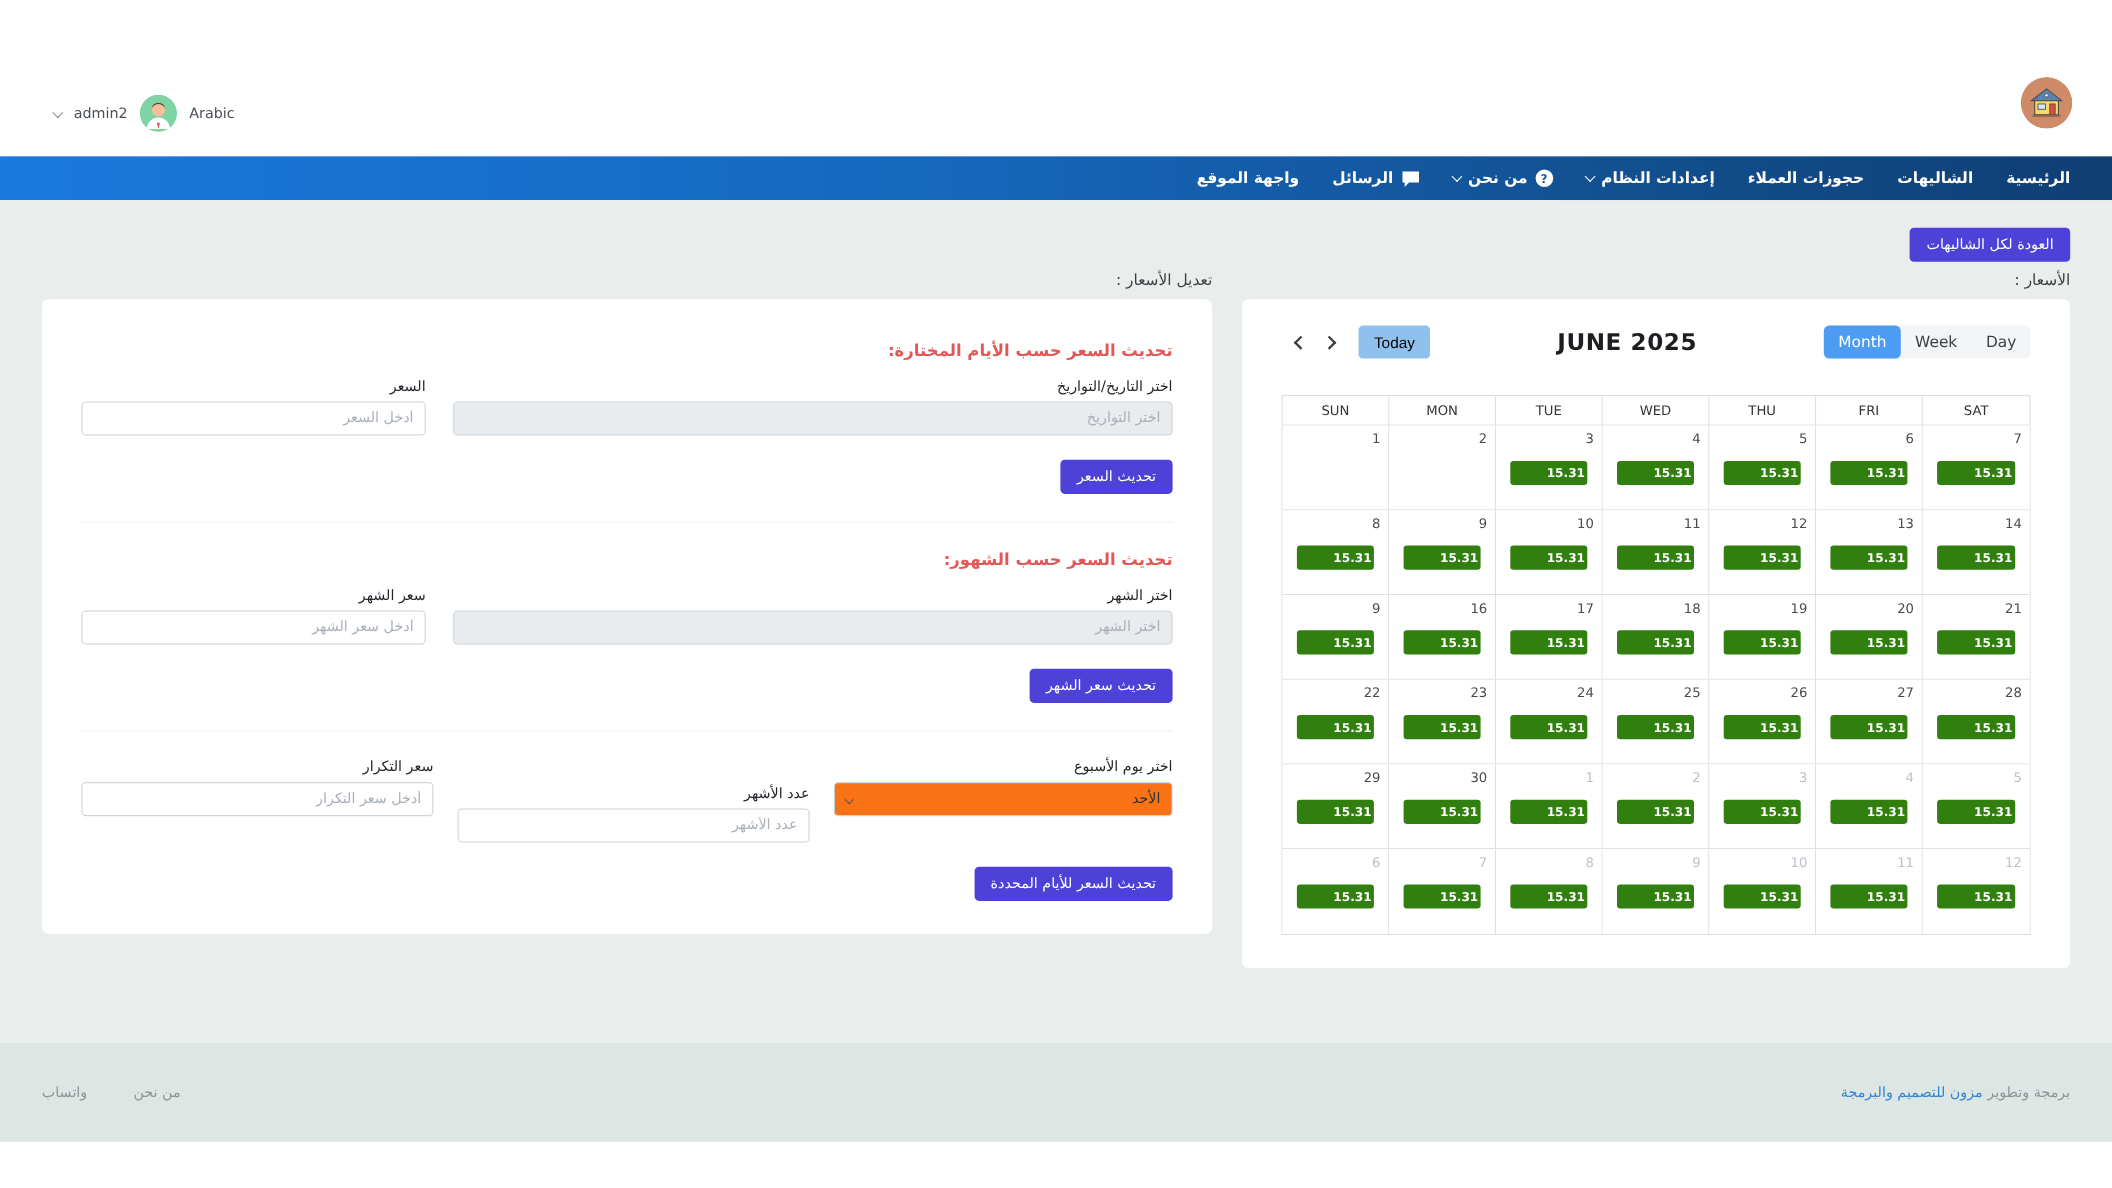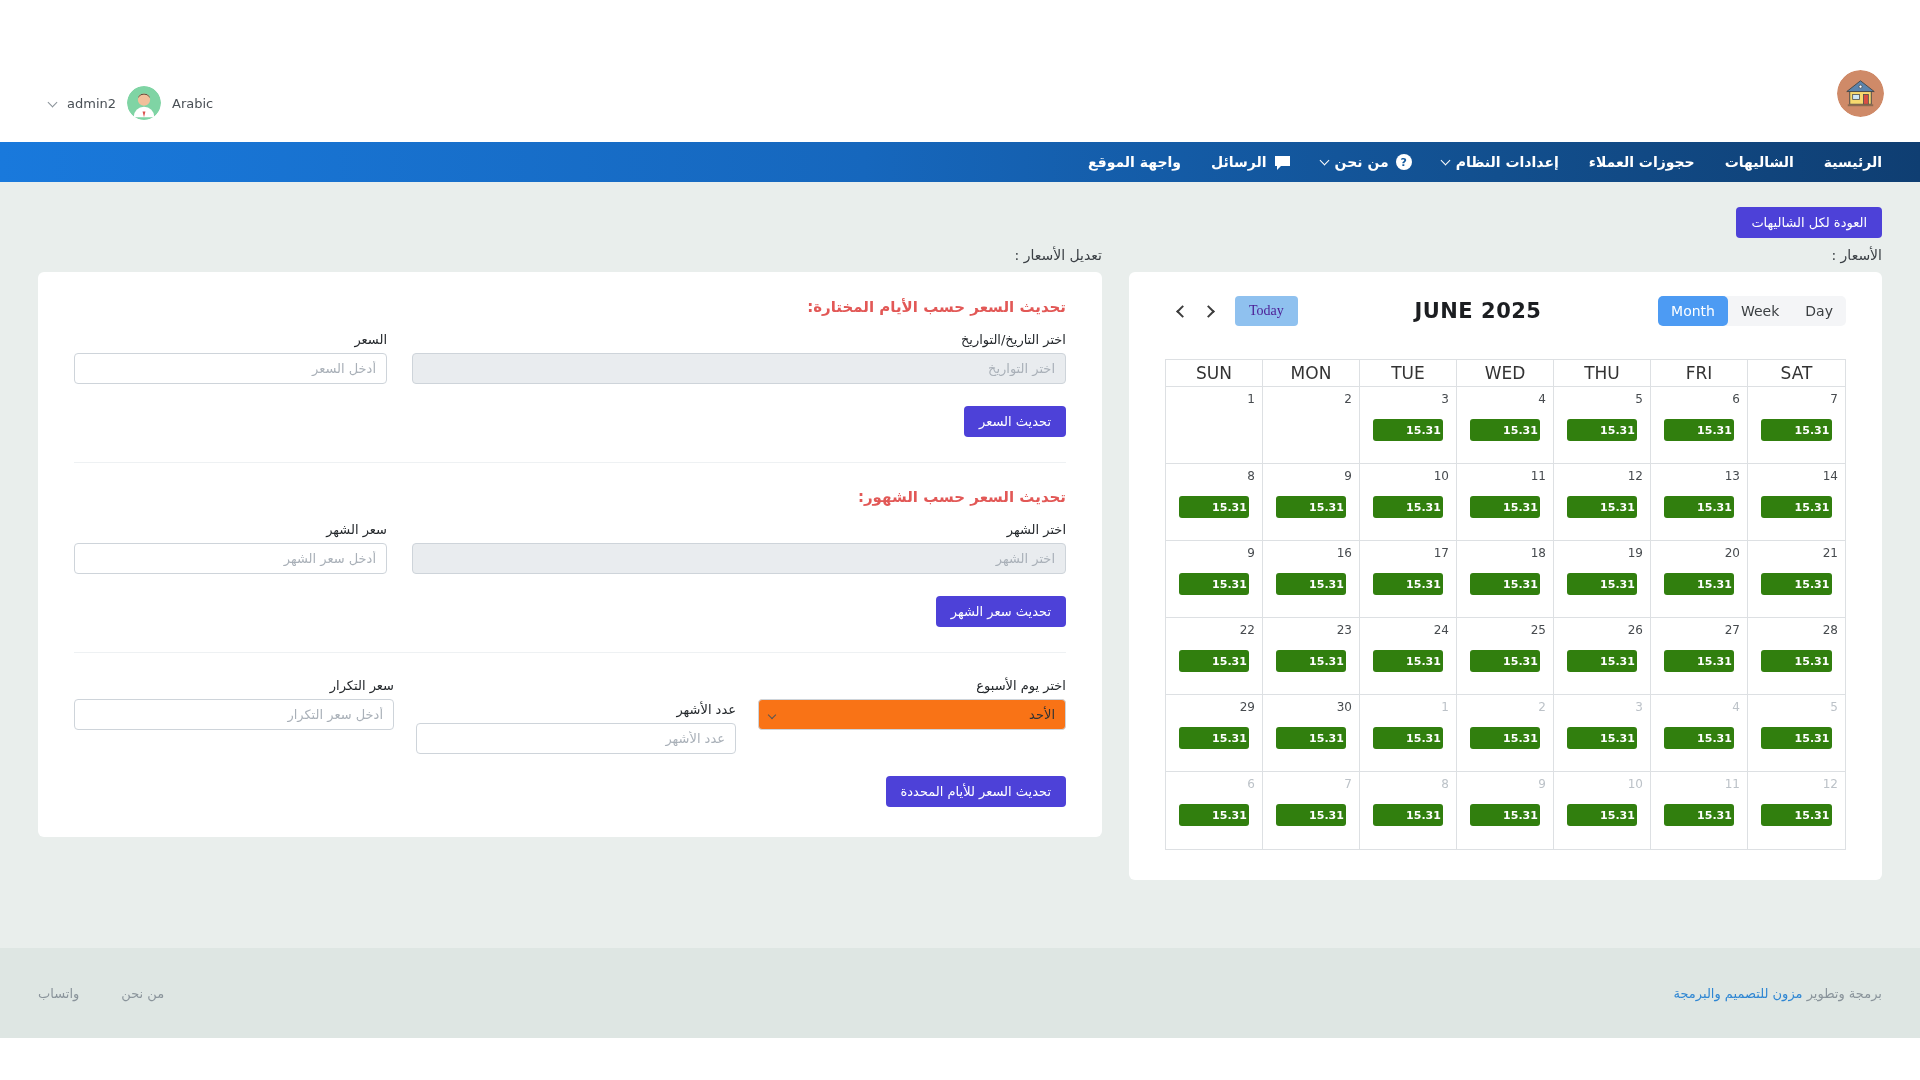--- a/index.html
+++ b/index.html
@@ -35,21 +35,21 @@
     background:var(--accent-indigo,#4d41d8); color:#fff; border:none; border-radius:4px;
     font-size:13px; padding:8px 15px; font-family:inherit; cursor:pointer;
   }
   .cols { display:flex; gap:27px; margin-top:9px; align-items:flex-start; }
   .cal-col { width:820px; }
   .form-col { width:1065px; }
   .col-title { font-size:14px; color:#3a3f44; margin-bottom:9px; }
   .card { background:#fff; border-radius:6px; }
   
   .form-card { padding:26px 36px 30px; }
-  .sec-heading { color:var(--accent-red,#e25856); font-size:15px; font-weight:600; margin:0 0 16px; }
+  .sec-heading { color:var(--accent-red,#e25856); font-size:15px; font-weight:600; margin:12px 0 16px; }
   .fields { display:flex; gap:25px; }
   .fields3 { gap:22px; }
   .field { display:flex; flex-direction:column; }
   .field label { font-size:13px; color:#23272b; margin-bottom:6px; }
   .inp {
     height:31px; border:1px solid #ced4da; border-radius:4px; padding:0 10px;
     font-size:13px; color:#333; background:#fff; font-family:inherit; width:100%;
   }
   .inp::placeholder { color:#a9b0b8; }
   .inp.ro { background:#e9ecef; }
@@ -64,28 +64,28 @@
   .sec-btn-row { margin-top:22px; display:flex; }
   .divider { border:0; border-top:1px solid #eef1f3; margin:25px 0; }
   
   .cal-card { padding:24px 36px 30px; direction:ltr; }
   .cal-toolbar { display:flex; align-items:center; justify-content:space-between; }
   .tb-left { display:flex; align-items:center; }
   .arrow-btn { width:30px; height:30px; background:none; border:none; display:flex; align-items:center; justify-content:center; cursor:pointer; }
   .arr { width:9px; height:9px; }
   .arr.prev { border-left:2px solid #3c3c3c; border-bottom:2px solid #3c3c3c; transform:rotate(45deg); margin-left:4px; }
   .arr.next { border-right:2px solid #3c3c3c; border-bottom:2px solid #3c3c3c; transform:rotate(-45deg); margin-right:4px; }
-  .today-btn { background:var(--today-blue,#8fc1ef); color:#4c1d95; border:none; border-radius:4px; font-size:14px; padding:7px 14px; margin-left:10px; font-family:Liberation Serif, serif; }
+  .today-btn { background:var(--today-blue,#8fc1ef); color:#000000; border:none; border-radius:4px; font-size:14px; padding:7px 14px; margin-left:10px; font-family:Liberation Sans, sans-serif; }
   .cal-title { font-size:21px; font-weight:600; color:#1c1e21; letter-spacing:.5px; }
   .view-group { background:#f4f5f7; border-radius:5px; display:flex; }
   .view-btn { font-size:14px; color:#3c4043; padding:7px 13px; background:none; border:none; border-radius:5px; font-family:inherit; cursor:pointer; }
   .view-btn.active { background:var(--view-blue,#4d9bf3); color:#fff; }
   .cal-grid { margin-top:33px; border:1px solid #dde0e3; }
   .grid-head { display:grid; grid-template-columns:repeat(7,1fr); }
-  .gh-cell { height:27px; display:flex; align-items:center; justify-content:center; font-size:17px; color:#333; border-right:1px solid #dde0e3; border-bottom:1px solid #dde0e3; }
+  .gh-cell { height:27px; display:flex; align-items:center; justify-content:center; font-size:12px; color:#333; border-right:1px solid #dde0e3; border-bottom:1px solid #dde0e3; }
   .gh-cell:last-child { border-right:none; }
   .grid-row { display:grid; grid-template-columns:repeat(7,1fr); }
   .day-cell { height:77px; border-right:1px solid #dde0e3; border-bottom:1px solid #dde0e3; position:relative; background:#fff; cursor:pointer; }
   .day-cell:last-child { border-right:none; }
   .grid-row:last-child .day-cell { border-bottom:none; }
   .day-num { position:absolute; top:5px; right:7px; font-size:12px; color:#474b4f; }
   .day-num.other { color:#bcc2c8; }
   .price-badge {
     position:absolute; top:32px; left:13px; right:13px; height:22px;
     background:var(--badge-green,#317f0e); border-radius:3px; color:#fff;

